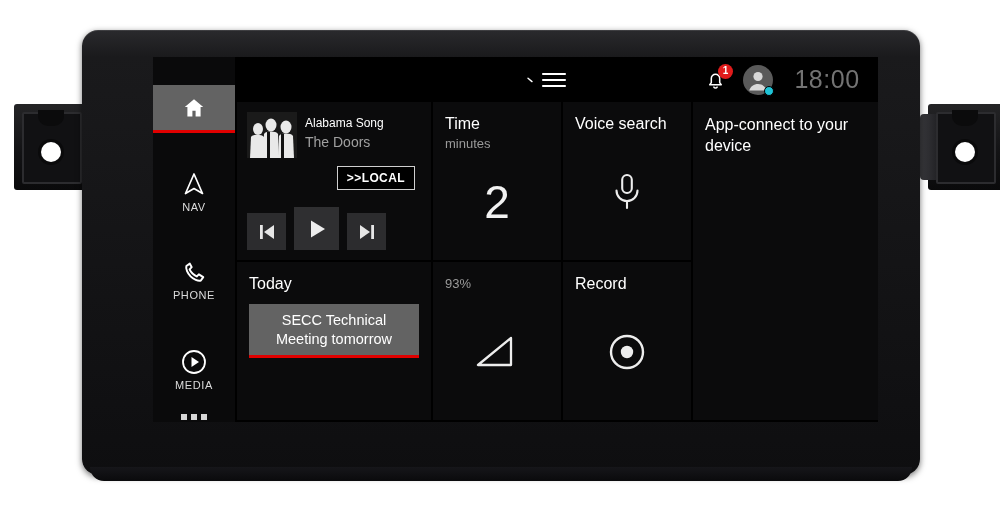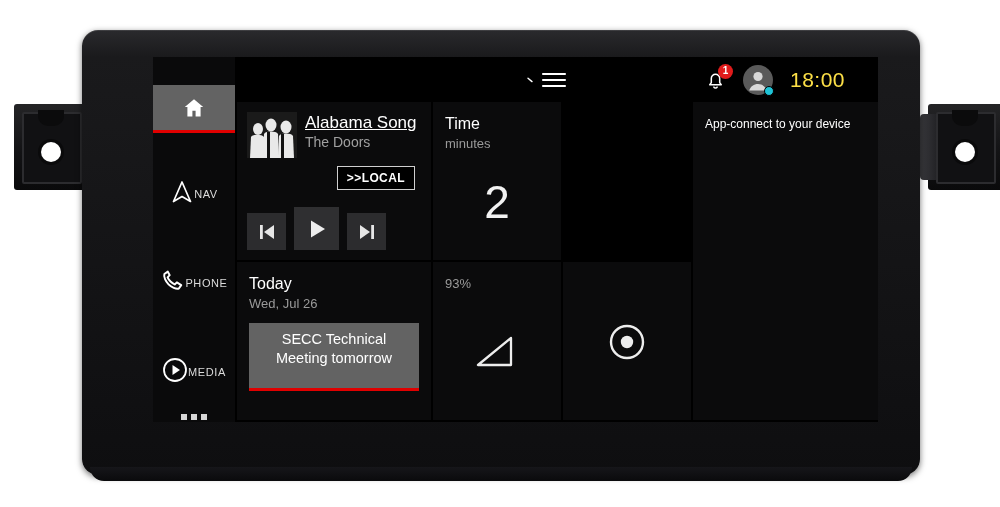--- a/index.html
+++ b/index.html
@@ -103,21 +103,21 @@
     background: #0a0a0b;
     flex: 0 0 82px;
     display: flex;
     flex-direction: column;
     align-items: stretch;
     position: relative;
   }
   .nav-item {
     height: 61px;
     display: flex;
-    flex-direction: row;
+    flex-direction: column;
     align-items: center;
     justify-content: center;
     color: #e8e8e8;
     position: relative;
     flex: 0 0 auto;
     margin-top: 28px;
   }
   .nav-item.home {
     background: #636363;
     border-bottom: 3px solid #e00000;
@@ -204,25 +204,25 @@
   #avatar-dot {
     position: absolute;
     right: -1px; bottom: -1px;
     width: 10px; height: 10px;
     border-radius: 50%;
     background: #1fc3d6;
     border: 1px solid #000;
     box-sizing: border-box;
   }
   #clock {
-    color: #fde047;
-    font-size: 21px;
+    color: #737373;
+    font-size: 25px;
     letter-spacing: 0.5px;
     min-width: 74px;
-    text-align: left;
+    text-align: center;
   }
 
   
   #grid {
     flex: 1 1 auto;
     display: grid;
     grid-template-columns: 194px 128px 128px 1fr;
     grid-template-rows: 1fr 1fr;
     gap: 2px;
     background: #000;
@@ -271,24 +271,23 @@
   #album-art {
     width: 50px; height: 46px;
     flex: 0 0 50px;
     background: #0d0d0d;
     position: relative;
     overflow: hidden;
   }
   #media-meta { min-width: 0; padding-top: 1px; }
   #track-title {
     color: #ffffff;
-    font-size: 17px;
+    font-size: 12px;
     line-height: 20px;
     white-space: nowrap;
-    text-decoration: underline;
   }
   #track-artist {
     color: #a0a0a0;
     font-size: 14px;
     line-height: 18px;
   }
   #local-btn {
     align-self: flex-end;
     margin: 8px 6px 0 0;
     border: 1px solid #cfcfcf;
@@ -318,32 +317,32 @@
   
   #tile-today { grid-row: 2; grid-column: 1; }
   #event-card {
     margin-top: 10px;
     background: #636363;
     border-bottom: 3px solid #e00000;
     color: #ffffff;
     font-size: 14.5px;
     line-height: 19px;
     text-align: center;
-    padding: 7px 6px 20px 6px;
+    padding: 7px 6px 6px 6px;
   }
 
   #tile-time      { grid-row: 1; grid-column: 2; }
   #tile-voice     { grid-row: 1; grid-column: 3; }
   #tile-appconnect{ grid-row: 1 / span 2; grid-column: 4; }
   #tile-volume    { grid-row: 2; grid-column: 2; }
   #tile-record    { grid-row: 2; grid-column: 3; }
 
   #appconnect-text {
     color: #ffffff;
-    font-size: 12px;
+    font-size: 16px;
     line-height: 21px;
   }
 </style>
 </head>
 <body>
 
 <div id="device">
 
   <div class="bracket left">
     <div class="arm"></div>
@@ -508,41 +507,51 @@
           </div>
 
           <div class="tile" id="tile-time">
             <div class="t-title">Time</div>
             <div class="t-sub">minutes</div>
             <div class="t-body">
               <span class="big-num">2</span>
             </div>
           </div>
 
+          <div class="tile" id="tile-voice">
+            <div class="t-title">Voice search</div>
+            <div class="t-body">
+              <svg width="34" height="42" viewBox="0 0 34 42" fill="none" stroke="#ededed" stroke-width="2.1" stroke-linecap="round">
+                <rect x="12.2" y="4" width="9.6" height="18" rx="4.8"></rect>
+                <path d="M6.5 19.5a10.5 10.5 0 0 0 21 0"></path>
+                <path d="M17 30v7"></path>
+              </svg>
+            </div>
+          </div>
 
           <div class="tile" id="tile-appconnect">
             <div id="appconnect-text">App-connect to your device</div>
           </div>
 
           <div class="tile" id="tile-today">
             <div class="t-title">Today</div>
-            <div class="t-sub">Wed, Jul 26</div>
             <div id="event-card">SECC Technical Meeting tomorrow</div>
           </div>
 
           <div class="tile" id="tile-volume">
             <div class="t-sub">93%</div>
             <div class="t-body">
               <svg width="44" height="36" viewBox="0 0 44 36" fill="none" stroke="#ededed" stroke-width="2.3" stroke-linejoin="round">
                 <path d="M3 31h33V4z"></path>
               </svg>
             </div>
           </div>
 
           <div class="tile" id="tile-record">
+            <div class="t-title">Record</div>
             <div class="t-body">
               <svg width="40" height="40" viewBox="0 0 40 40">
                 <circle cx="20" cy="20" r="16" fill="none" stroke="#ededed" stroke-width="2.4"></circle>
                 <circle cx="20" cy="20" r="6.2" fill="#ededed"></circle>
               </svg>
             </div>
           </div>
 
         </div>
       </div>

